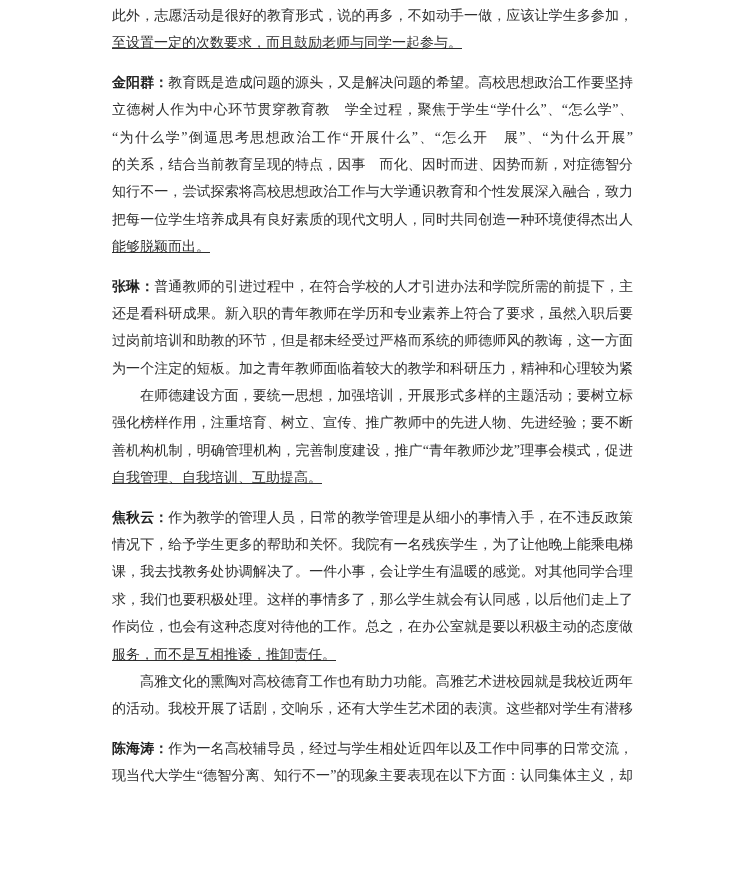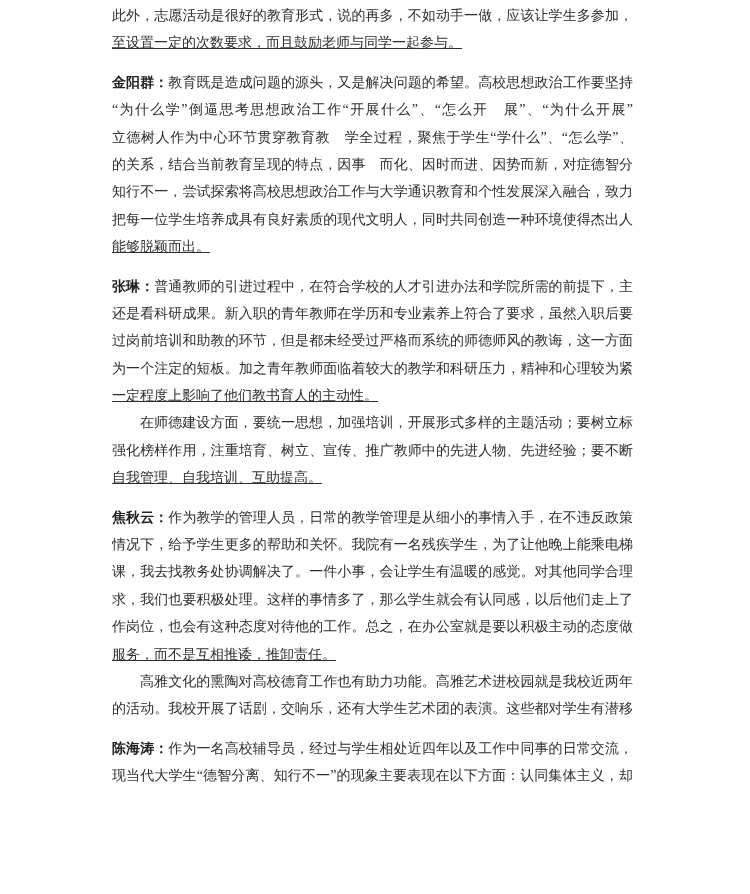--- a/index.html
+++ b/index.html
@@ -39,37 +39,37 @@
 </head>
 <body>
 
 <div class="doc-page">
     <div class="para p-cont">
       <div class="line">此外，志愿活动是很好的教育形式，说的再多，不如动手一做，应该让学生多参加，甚</div>
       <div class="line last">至设置一定的次数要求，而且鼓励老师与同学一起参与。</div>
     </div>
     <div class="para p-speaker">
       <div class="line"><b class="name">金阳群：</b>教育既是造成问题的源头，又是解决问题的希望。高校思想政治工作要坚持把</div>
+      <div class="line">立德树人作为中心环节贯穿教育教　学全过程，聚焦于学生“学什么”、“怎么学”、</div>
       <div class="line">“为什么学”倒逼思考思想政治工作“开展什么”、“怎么开　展”、“为什么开展”</div>
-      <div class="line">立德树人作为中心环节贯穿教育教　学全过程，聚焦于学生“学什么”、“怎么学”、</div>
       <div class="line">的关系，结合当前教育呈现的特点，因事　而化、因时而进、因势而新，对症德智分离、</div>
       <div class="line">知行不一，尝试探索将高校思想政治工作与大学通识教育和个性发展深入融合，致力于</div>
       <div class="line">把每一位学生培养成具有良好素质的现代文明人，同时共同创造一种环境使得杰出人才</div>
       <div class="line last">能够脱颖而出。</div>
     </div>
     <div class="para p-speaker">
       <div class="line"><b class="name">张琳：</b>普通教师的引进过程中，在符合学校的人才引进办法和学院所需的前提下，主要</div>
       <div class="line">还是看科研成果。新入职的青年教师在学历和专业素养上符合了要求，虽然入职后要经</div>
       <div class="line">过岗前培训和助教的环节，但是都未经受过严格而系统的师德师风的教诲，这一方面成</div>
       <div class="line">为一个注定的短板。加之青年教师面临着较大的教学和科研压力，精神和心理较为紧张，</div>
-      <div class="line last">一定程度上影响了他们教书育人的主动性。</div>
     </div>
     <div class="para p-indent">
       <div class="line indent">在师德建设方面，要统一思想，加强培训，开展形式多样的主题活动；要树立标杆，</div>
       <div class="line">强化榜样作用，注重培育、树立、宣传、推广教师中的先进人物、先进经验；要不断完</div>
+      <div class="line">善机构机制，明确管理机构，完善制度建设，推广“青年教师沙龙”理事会模式，促进</div>
       <div class="line last">自我管理、自我培训、互助提高。</div>
     </div>
     <div class="para p-speaker">
       <div class="line"><b class="name">焦秋云：</b>作为教学的管理人员，日常的教学管理是从细小的事情入手，在不违反政策的</div>
       <div class="line">情况下，给予学生更多的帮助和关怀。我院有一名残疾学生，为了让他晚上能乘电梯上</div>
       <div class="line">课，我去找教务处协调解决了。一件小事，会让学生有温暖的感觉。对其他同学合理要</div>
       <div class="line">求，我们也要积极处理。这样的事情多了，那么学生就会有认同感，以后他们走上了工</div>
       <div class="line">作岗位，也会有这种态度对待他的工作。总之，在办公室就是要以积极主动的态度做好</div>
       <div class="line last">服务，而不是互相推诿，推卸责任。</div>
     </div>

